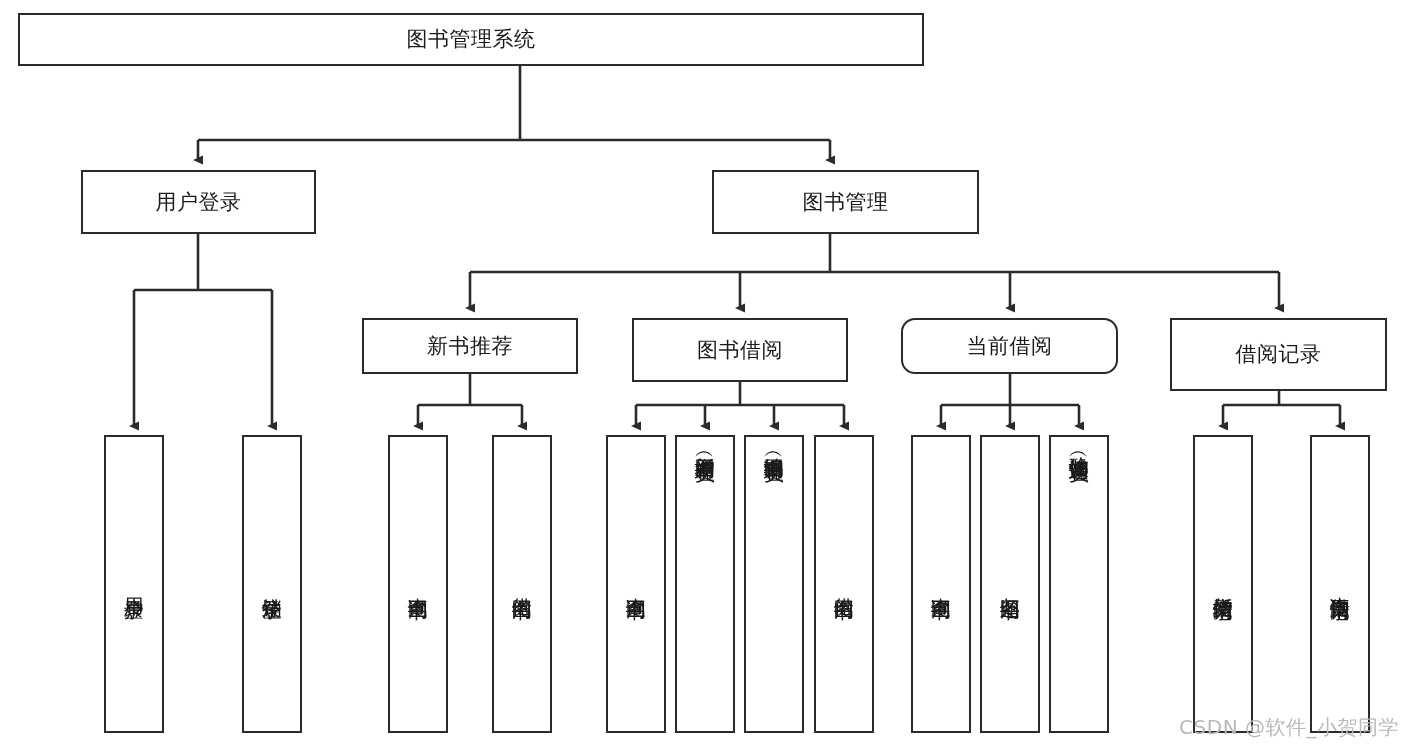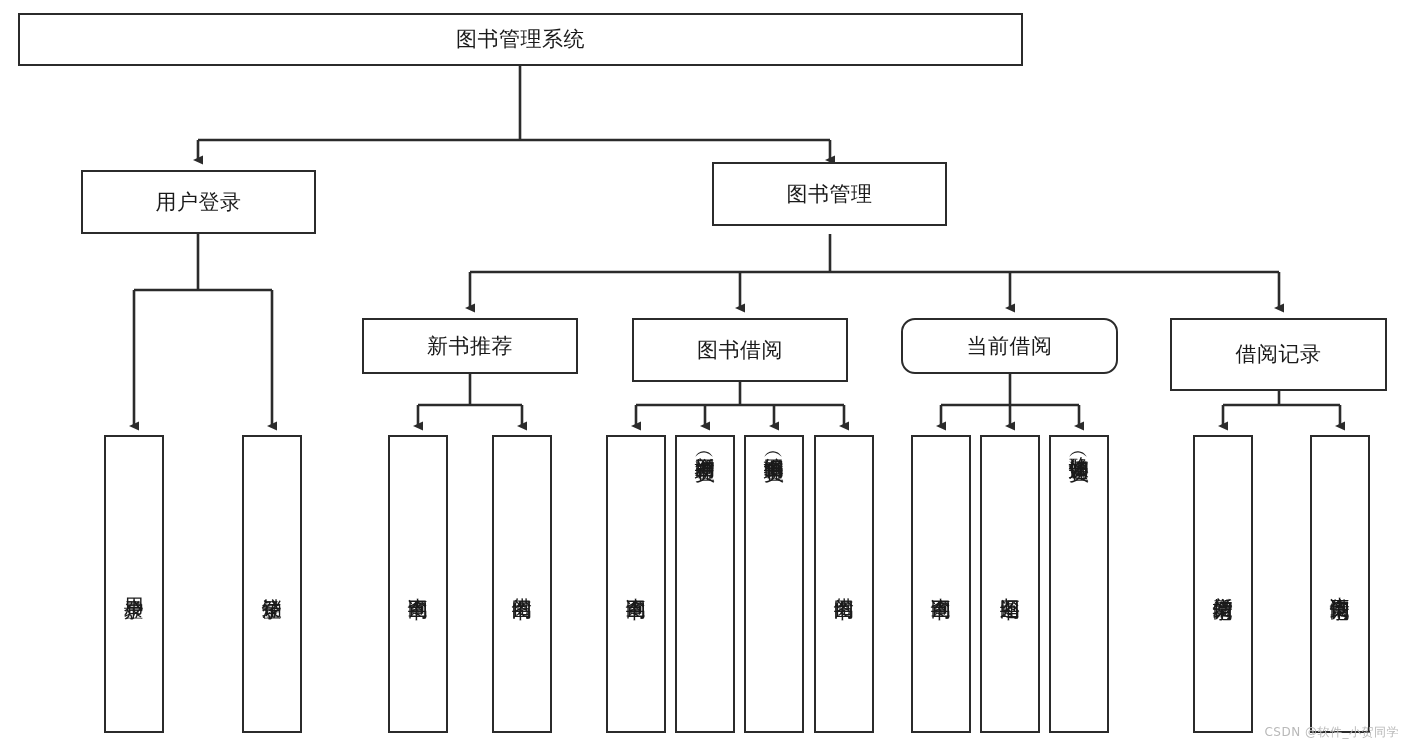--- a/index.html
+++ b/index.html
@@ -57,21 +57,21 @@
     white-space: nowrap;
   }
   .node.leaf.centered {
     align-items: center;
     padding-top: 0;
   }
   .watermark {
     position: absolute;
     right: 6px;
     bottom: 6px;
-    font-size: 12px;
+    font-size: 20px;
     color: #b9b9b9;
     letter-spacing: 0.5px;
     white-space: nowrap;
     user-select: none;
   }
 </style>
 </head>
 <body>
 
 <div id="diagram-root">
@@ -119,28 +119,28 @@
       <path d="M1010,405 L1010,426" marker-end="url(#arrow)"></path>
       <path d="M1079,405 L1079,426" marker-end="url(#arrow)"></path>
 
       <path d="M1279,374 L1279,405"></path>
       <path d="M1223,405 L1340,405"></path>
       <path d="M1223,405 L1223,426" marker-end="url(#arrow)"></path>
       <path d="M1340,405 L1340,426" marker-end="url(#arrow)"></path>
     </g>
   </svg>
 
-  <div class="node" style="left:18px; top:13px; width:1005px; height:53px;">
+  <div class="node" style="left:18px; top:13px; width:906px; height:53px;">
     <span class="node-label">图书管理系统</span>
   </div>
 
   <div class="node" style="left:81px; top:170px; width:235px; height:64px;">
     <span class="node-label">用户登录</span>
   </div>
-  <div class="node" style="left:712px; top:162px; width:235px; height:64px;">
+  <div class="node" style="left:712px; top:170px; width:267px; height:64px;">
     <span class="node-label">图书管理</span>
   </div>
 
   <div class="node" style="left:362px; top:318px; width:216px; height:56px;">
     <span class="node-label">新书推荐</span>
   </div>
   <div class="node" style="left:632px; top:318px; width:216px; height:64px;">
     <span class="node-label">图书借阅</span>
   </div>
   <div class="node" style="left:901px; top:318px; width:217px; height:56px;border-radius:14px;">

